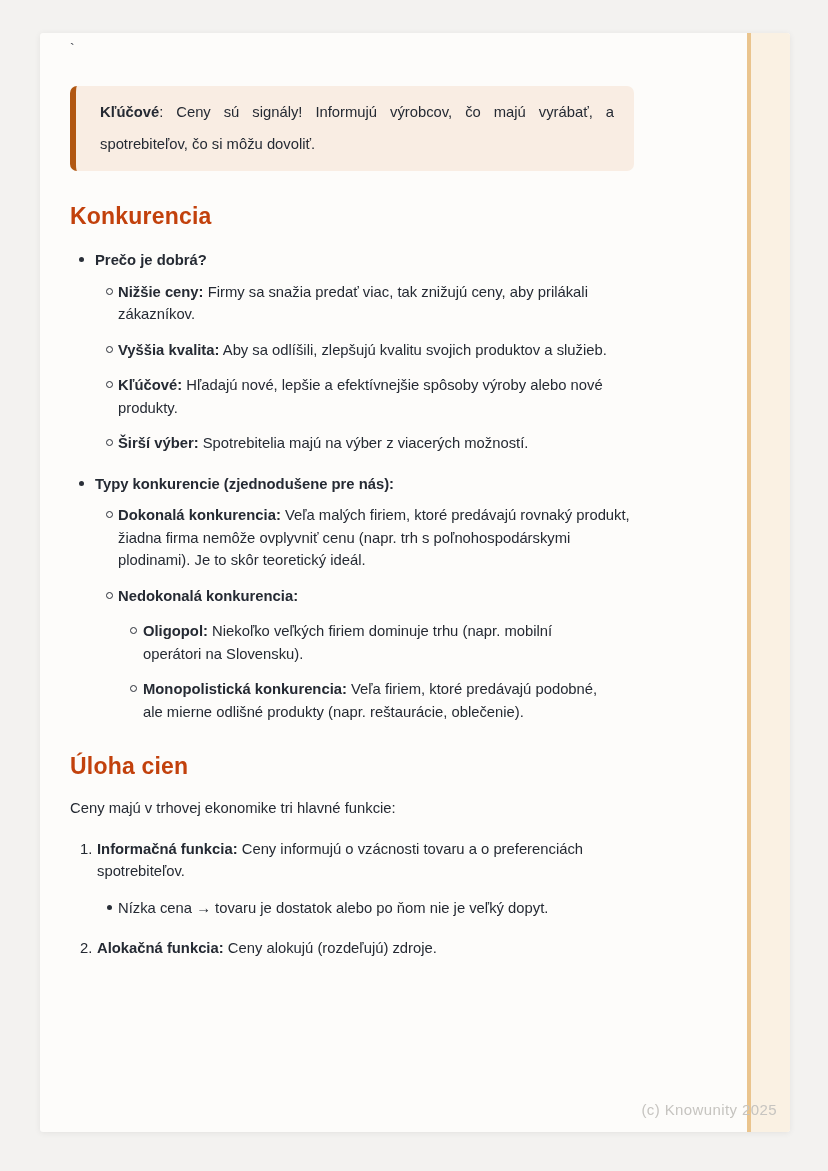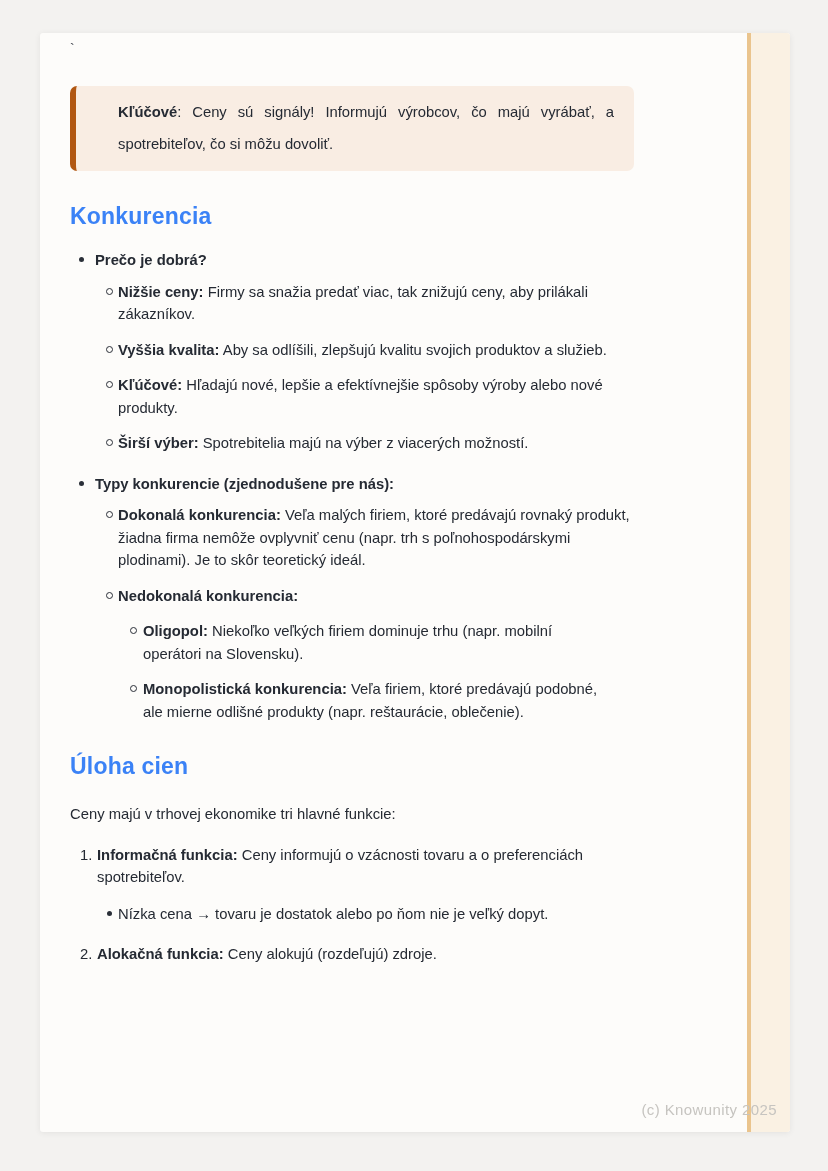--- a/index.html
+++ b/index.html
@@ -22,28 +22,28 @@
     border-radius:0 3px 3px 0; z-index:1;
   }
   .content {
     position:absolute; left:30px; top:0; width:564px; z-index:2;
     font-size:14.8px; line-height:22.5px;
   }
   .stray { margin-top:5px; height:22px; font-size:14px; color:#3a3f48; }
   .callout {
     margin-top:26px; background:#f9ede3;
     border-left:6px solid #b15712; border-radius:7px;
-    padding:11px 20px 11px 42px;
+    padding:11px 20px 11px 24px;
     line-height:31.5px; text-align:justify;
   }
   h2 {
     font-size:23px; line-height:30px; font-weight:700;
-    color:#3b82f6; margin:30px 0 17px; letter-spacing:.2px;
+    color:#c2410c; margin:30px 0 17px; letter-spacing:.2px;
   }
-  h2.second { margin-top:28px; margin-bottom:22px; }
+  h2.second { margin-top:28px; margin-bottom:16px; }
   .p-intro { margin:0 0 0 0; }
   .just { text-align:justify; }
   b { font-weight:700; }
 
   .l1 { position:relative; padding-left:25px; font-weight:700; margin:18px 0 9px; }
   .l2 { position:relative; padding-left:48px; margin:0 0 13px; max-width:564px; }
   .l3 { position:relative; padding-left:73px; margin:0 0 13px; max-width:535px; }
   .lb { position:relative; padding-left:48px; margin:0 0 13px; }
   .lo { position:relative; padding-left:27px; margin:0 0 14px; }
   .group { margin-top:9px; }

